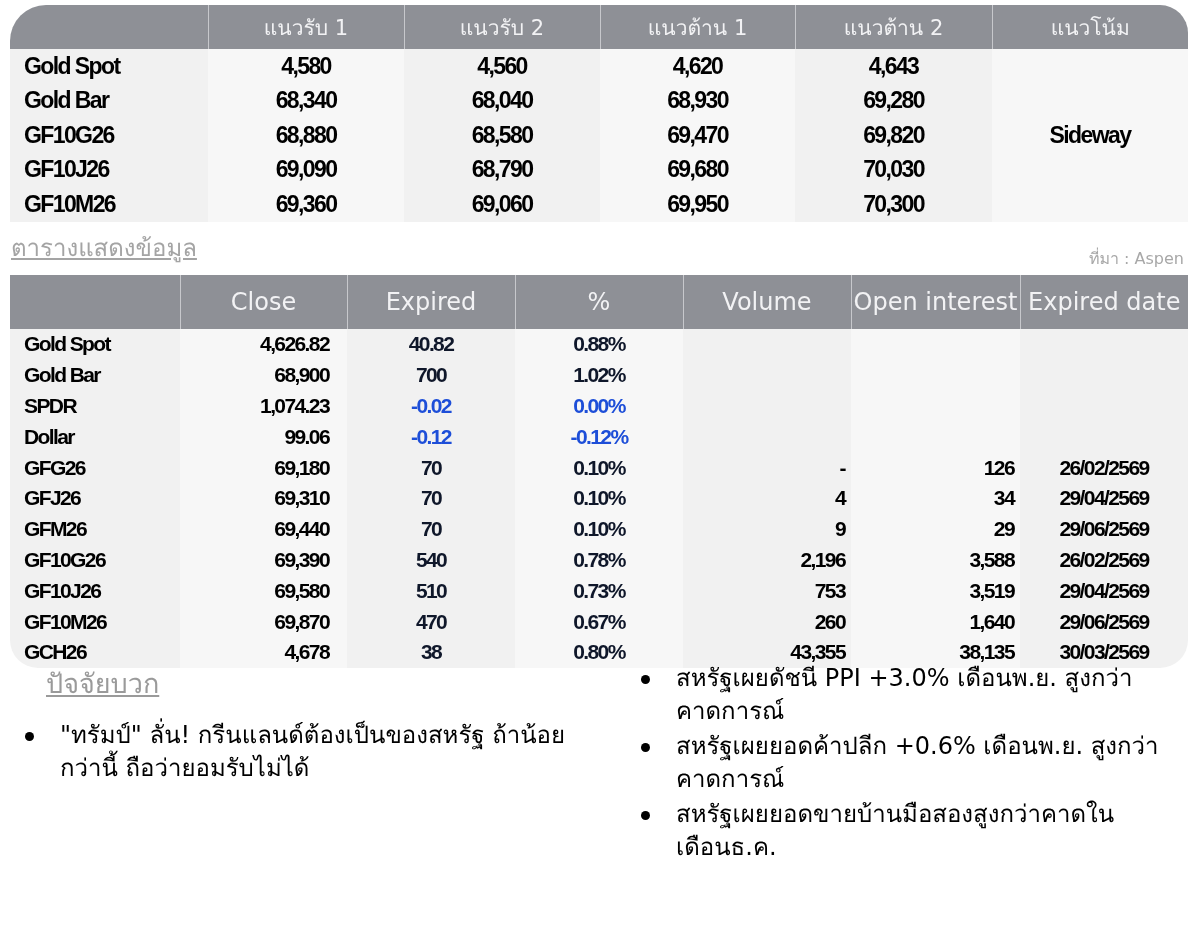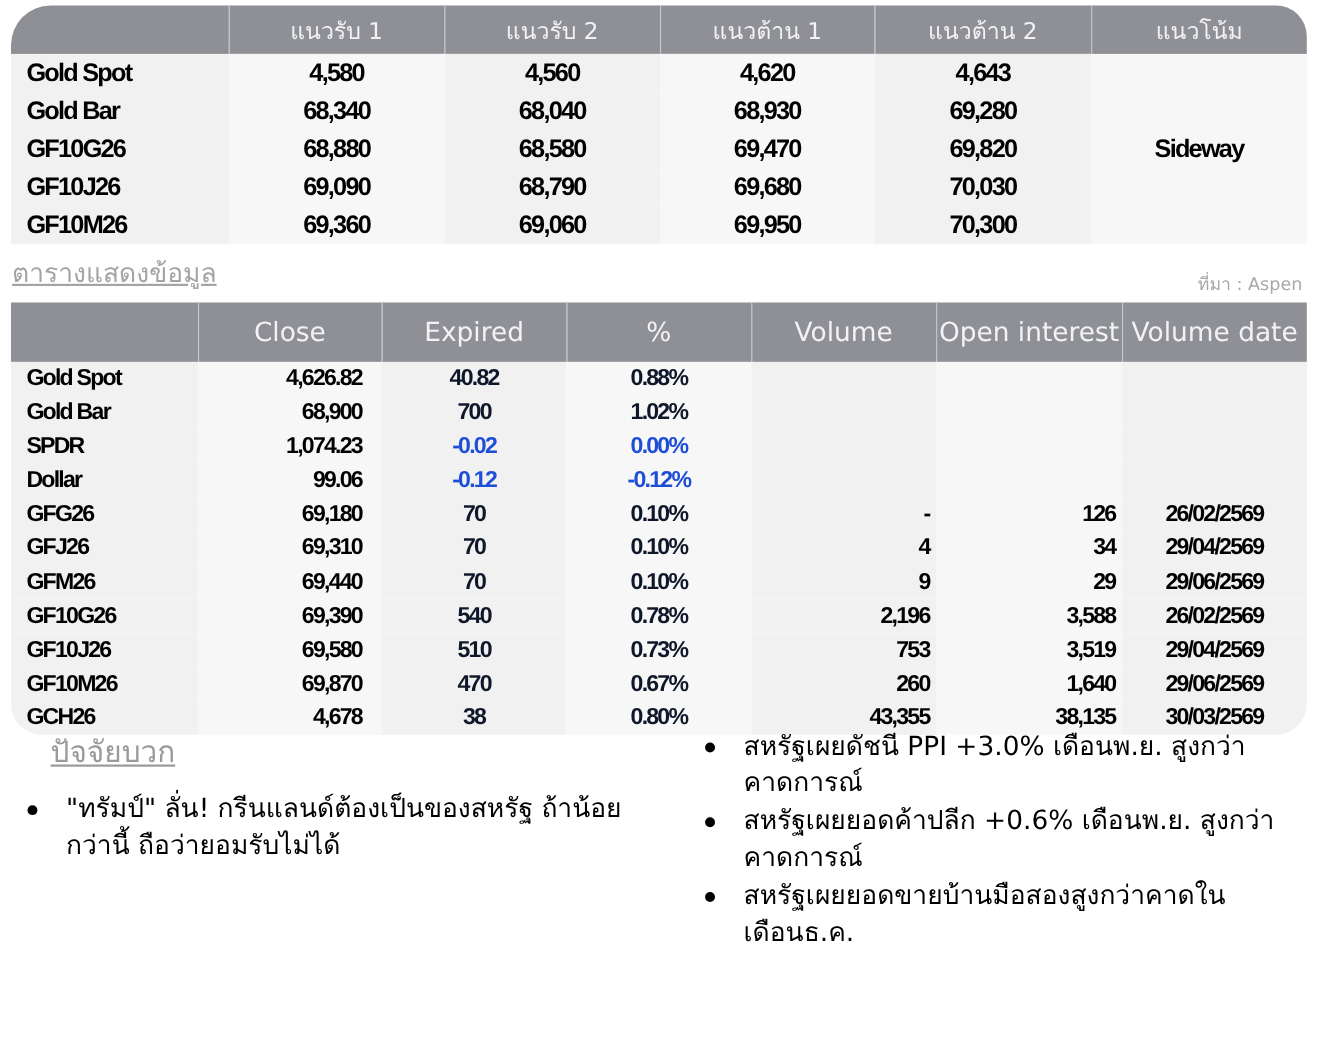--- a/index.html
+++ b/index.html
@@ -145,21 +145,21 @@
       <col style="width:168px">
   </colgroup>
   <thead>
     <tr>
       <th></th>
       <th>Close</th>
       <th>Expired</th>
       <th>%</th>
       <th>Volume</th>
       <th>Open interest</th>
-      <th>Volume date</th>
+      <th>Expired date</th>
     </tr>
   </thead>
   <tbody id="dt-body">
       <tr class="bodyrow">
         <td class="name">Gold Spot</td>
         <td class="close">4,626.82</td>
         <td class="chg pos">40.82</td>
         <td class="pct pos">0.88%</td>
         <td class="vol"></td>
         <td class="oi"></td>

